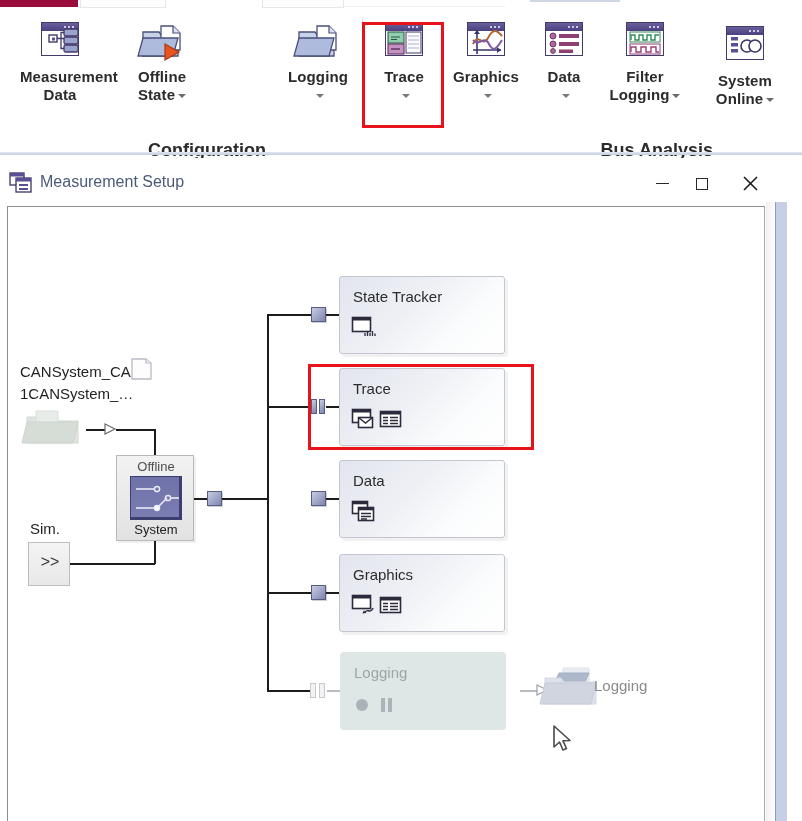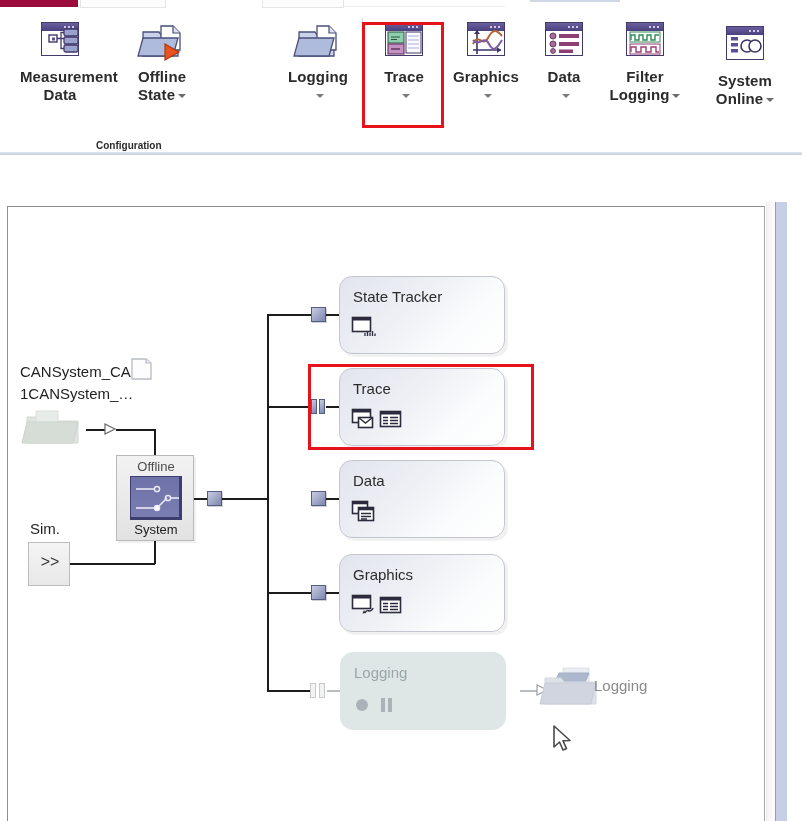--- a/index.html
+++ b/index.html
@@ -18,21 +18,21 @@
   .tab-a { position:absolute; left:80px; top:0; width:86px; height:8px; background:#fdfdfd; border:1px solid #e6e6e6; border-top:none;}
   .tab-b { position:absolute; left:262px; top:0; width:82px; height:8px; background:#fdfdfd; border:1px solid #e6e6e6; border-top:none;}
   .tab-c { position:absolute; left:530px; top:0; width:90px; height:2px; background:#cfd7e6; }
   .tab-d { position:absolute; left:265px; top:0; width:240px; height:7px; background:#ffffff; border-bottom:1px solid #efefef;}
 
   
   .ribbon { position:absolute; left:0; top:10px; width:791px; height:145px; background:#ffffff;font-weight:bold; }
   .ribbon-bottom-line { position:absolute; left:0; top:152px; width:802px; height:3px;
      background:linear-gradient(#dfe6ee,#c3cfdd); }
   .rgroup-sep { position:absolute; top:8px; width:1px; height:110px; background:#dcdcdc; }
-  .rgroup-label { position:absolute; font-size:10px; color:#2b2b2b; text-align:left; }
+  .rgroup-label { position:absolute; font-size:18px; color:#2b2b2b; text-align:right; }
 
   .rbtn { position:absolute; width:80px; text-align:center; cursor:default; }
   .rbtn .ricon { width:46px; height:46px; margin:0 auto 4px auto; position:relative; }
   .rbtn .rlabel { font-size:15px; color:#2b2b2b; line-height:18px; letter-spacing:0.1px; }
   .rbtn.disabled .rlabel { color:#b4b4b4; }
   .caret { display:inline-block; width:0;height:0;
      border-left:4px solid transparent;border-right:4px solid transparent;
      border-top:4px solid #6b6b6b; vertical-align:middle; margin-left:3px; }
   .caret-row { height:14px; line-height:14px; }
   .caret-row .caret { border-top-color:#7a7a7a; }
@@ -66,21 +66,21 @@
      background:linear-gradient(90deg,#f7f2f4,#fdfbfc); border-left:1px solid #eee; }
   .win-rail-blue { position:absolute; left:775px; top:44px; width:12px; height:777px;
      background:#c6cfe6; border-left:1px solid #8ea0bd; }
   .win-rail-edge { position:absolute; left:787px; top:44px; width:15px; height:777px; background:#ffffff; }
 
   
   .canvas { position:absolute; left:0; top:0; width:756px; height:766px; background:#ffffff; overflow:hidden; }
 
   .node { position:absolute; width:166px; height:78px;
      background:linear-gradient(135deg,#e2e5ee 0%,#eef0f5 42%,#fbfcfd 72%,#ffffff 100%);
-     border:1px solid #c3c6cf; border-radius:13px;
+     border:1px solid #c3c6cf; border-radius:3px;
      box-shadow:3px 3px 0 rgba(0,0,0,0.055); }
   .node .ntitle { position:absolute; left:13px; top:11px; font-size:15px; color:#2b2b2b; }
   .node .nicons { position:absolute; left:12px; top:40px; height:22px; }
   .node.disabled { background:#dfe7e6; border-color:#dfe7e6; box-shadow:none; }
   .node.disabled .ntitle { color:#9aa6a7; }
 
   .port { position:absolute; width:15px; height:15px;
      background:linear-gradient(135deg,#c9cde3,#7d85ae);
      border:1px solid #555d82; box-shadow:1px 1px 0 rgba(0,0,0,.18); }
   .port-split { position:absolute; width:15px; height:15px; }
@@ -279,25 +279,47 @@
           <circle cx="33" cy="24" r="6" fill="#ffffff" stroke="#3b3468" stroke-width="1.6"></circle>
         </svg>
       </div>
       <div class="rlabel">System</div>
       <div class="rlabel">
         <span>Online</span><span class="caret"></span>
       </div>
     </div>
 
     <div class="rgroup-label" style="left:96px; top:130px; width:170px;">Configuration</div>
+    <div class="rgroup-label" style="left:543px; top:130px; width:170px;">Bus Analysis</div>
   </div>
   <div class="ribbon-bottom-line"></div>
 
   <div class="childwin">
 
+    <div class="win-titlebar">
+      <div class="win-title-icon">
+        <svg width="22" height="20">
+          <rect x="0" y="0" width="14" height="12" fill="#ffffff" stroke="#3b3468" stroke-width="1.3"></rect>
+          <rect x="0" y="0" width="14" height="3.5" fill="#5a4f94"></rect>
+          <rect x="6" y="5" width="15" height="14" fill="#ffffff" stroke="#3b3468" stroke-width="1.3"></rect>
+          <rect x="6" y="5" width="15" height="3.5" fill="#5a4f94"></rect>
+          <rect x="9" y="11" width="9" height="2" fill="#5a4f94"></rect>
+          <rect x="9" y="15" width="9" height="2" fill="#5a4f94"></rect>
+        </svg>
+      </div>
+      <div class="win-title-text">Measurement Setup</div>
+      <div class="win-btn min"><span class="dash"></span></div>
+      <div class="win-btn max"><span class="sqr"></span></div>
+      <div class="win-btn close">
+        <svg width="15" height="15" style="display:inline-block;vertical-align:middle">
+          <line x1="1" y1="1" x2="14" y2="14" stroke="#1b1b1b" stroke-width="1.6"></line>
+          <line x1="14" y1="1" x2="1" y2="14" stroke="#1b1b1b" stroke-width="1.6"></line>
+        </svg>
+      </div>
+    </div>
 
     <div class="win-client">
       <div class="canvas">
 
         <div class="lbl" style="left:12px; top:156px;">CANSystem_CAN</div>
         <div class="lbl" style="left:12px; top:178px;">1CANSystem_…</div>
         <svg width="24" height="26" style="position:absolute;left:122px;top:148px">
           <path d="M2 4 h14 l5 4 v16 h-19 z" fill="#fdfdfd" stroke="#b9bcc6" stroke-width="1.3"></path>
           <path d="M16 4 v4 h5" fill="#eceef3" stroke="#b9bcc6" stroke-width="1.2"></path>
         </svg>

